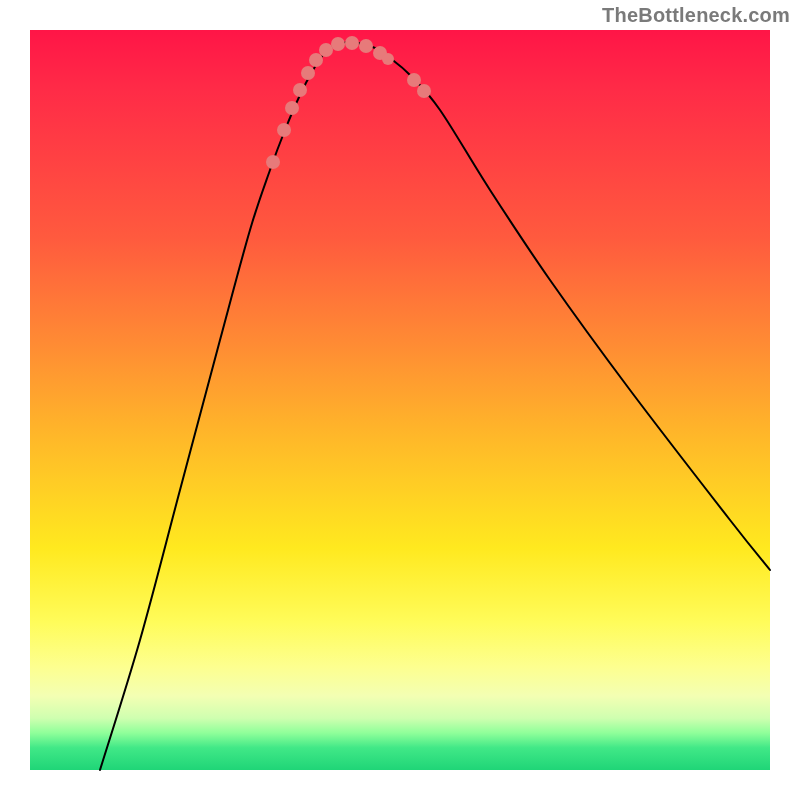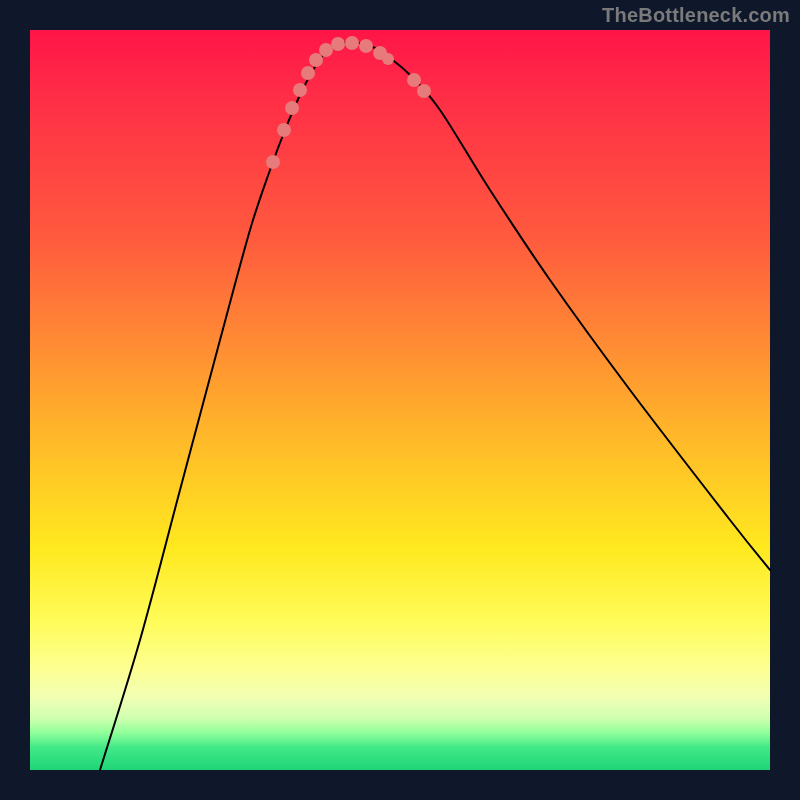--- a/index.html
+++ b/index.html
@@ -8,21 +8,21 @@
     width: 800px;
     height: 800px;
     background: #000000;
     overflow: hidden;
     font-family: Arial, Helvetica, sans-serif;
   }
   .stage {
     position: relative;
     width: 800px;
     height: 800px;
-    background: #0f172a;
+    background: #ffffff;
   }
   .gradient-box {
     position: absolute;
     left: 30px;
     top: 30px;
     width: 740px;
     height: 740px;
     
     background: linear-gradient(
       to bottom,

